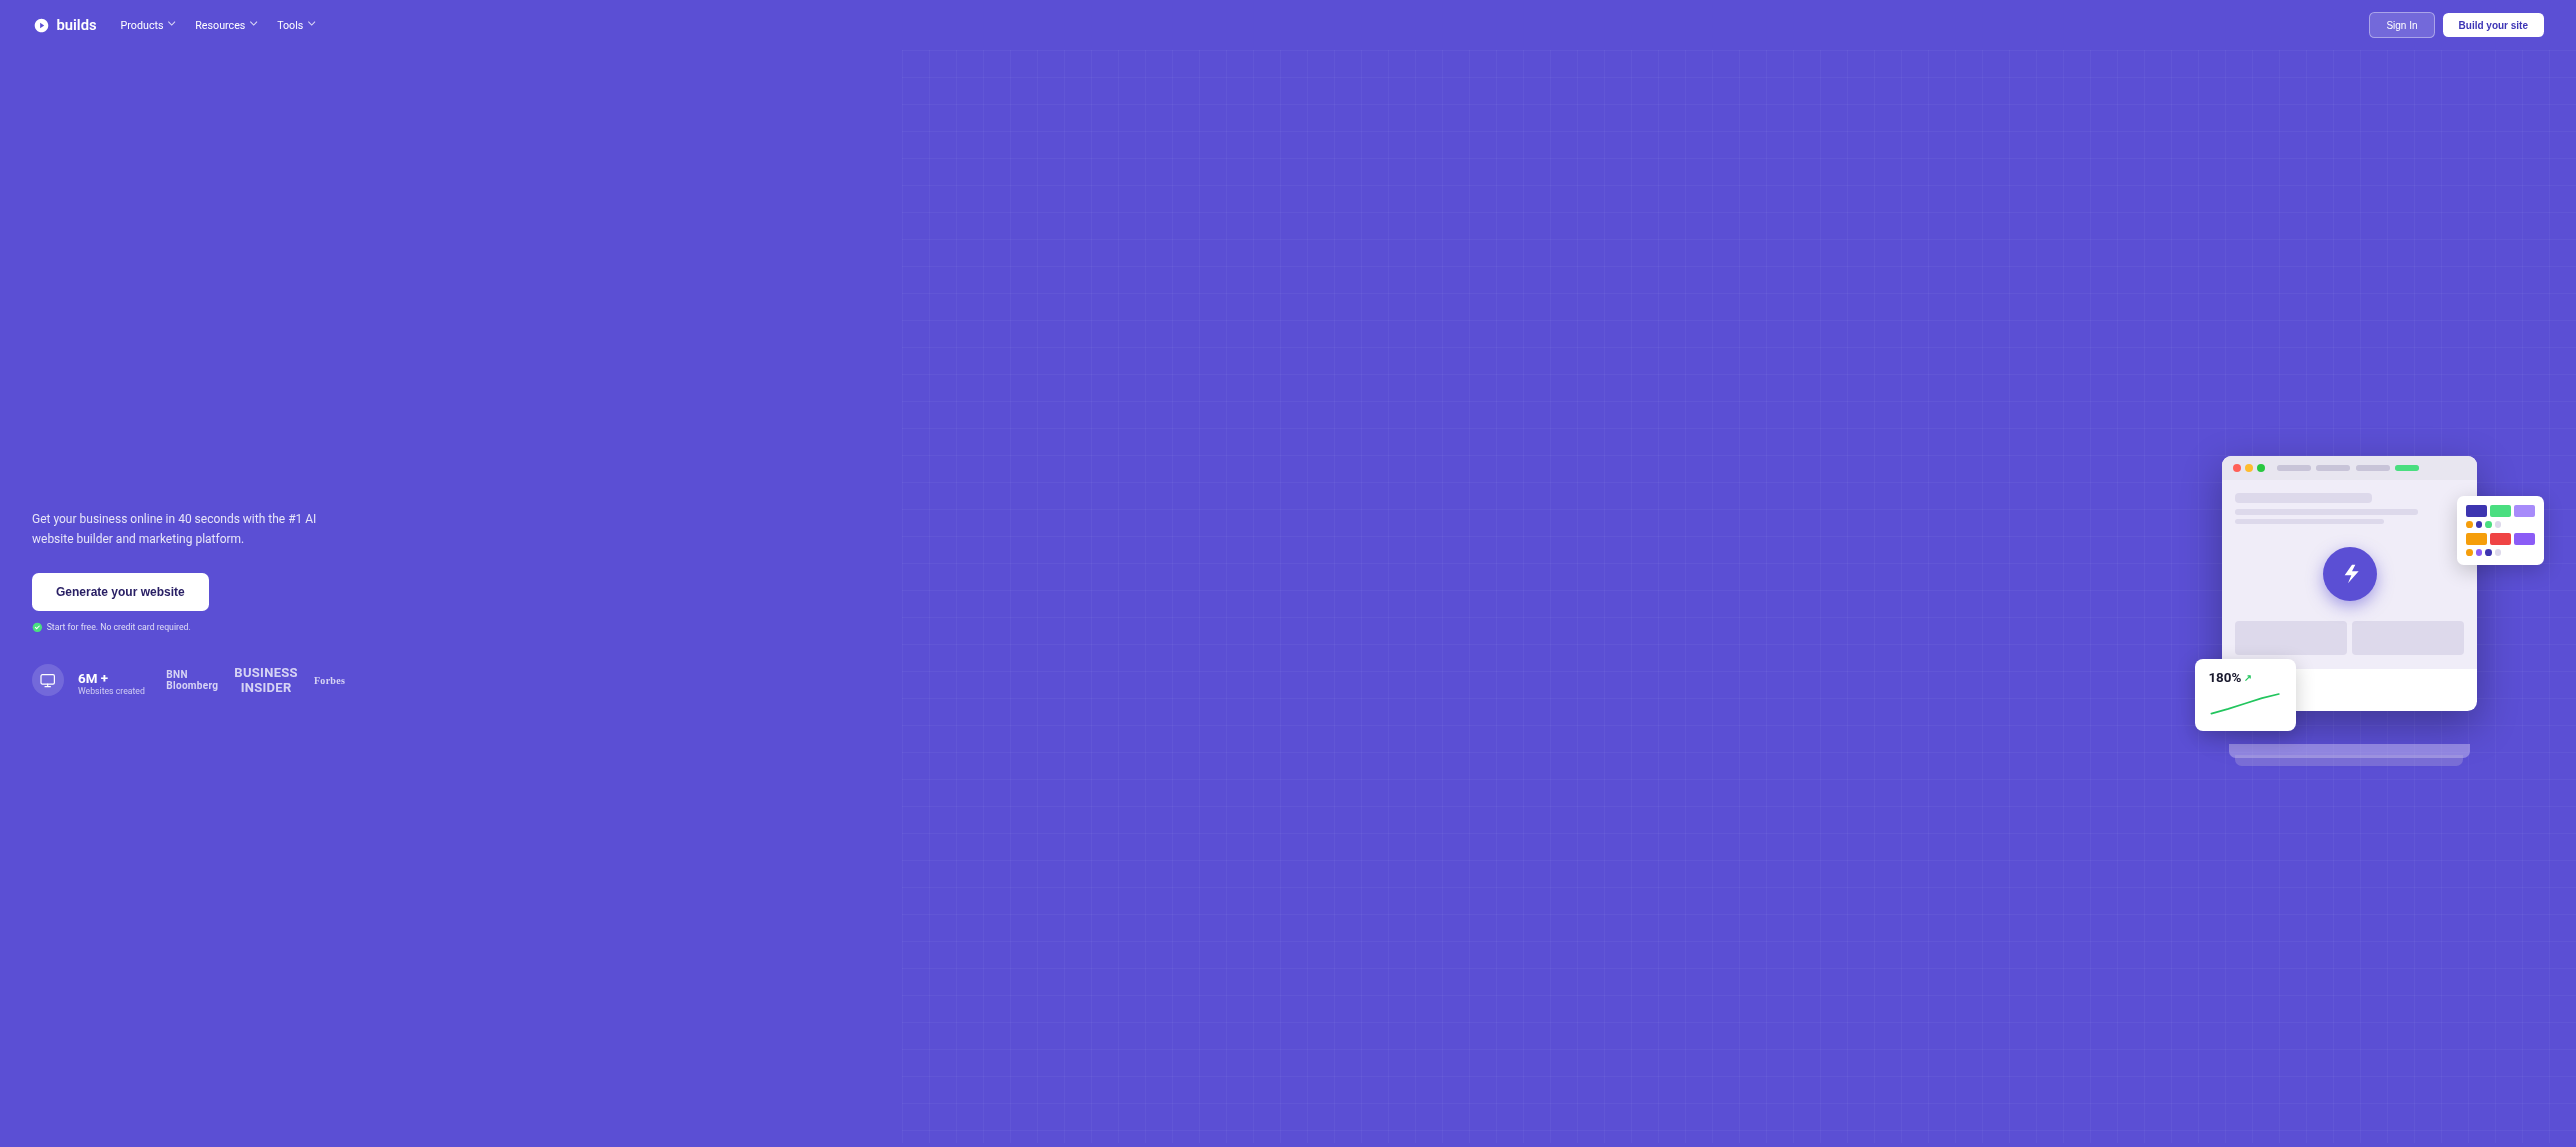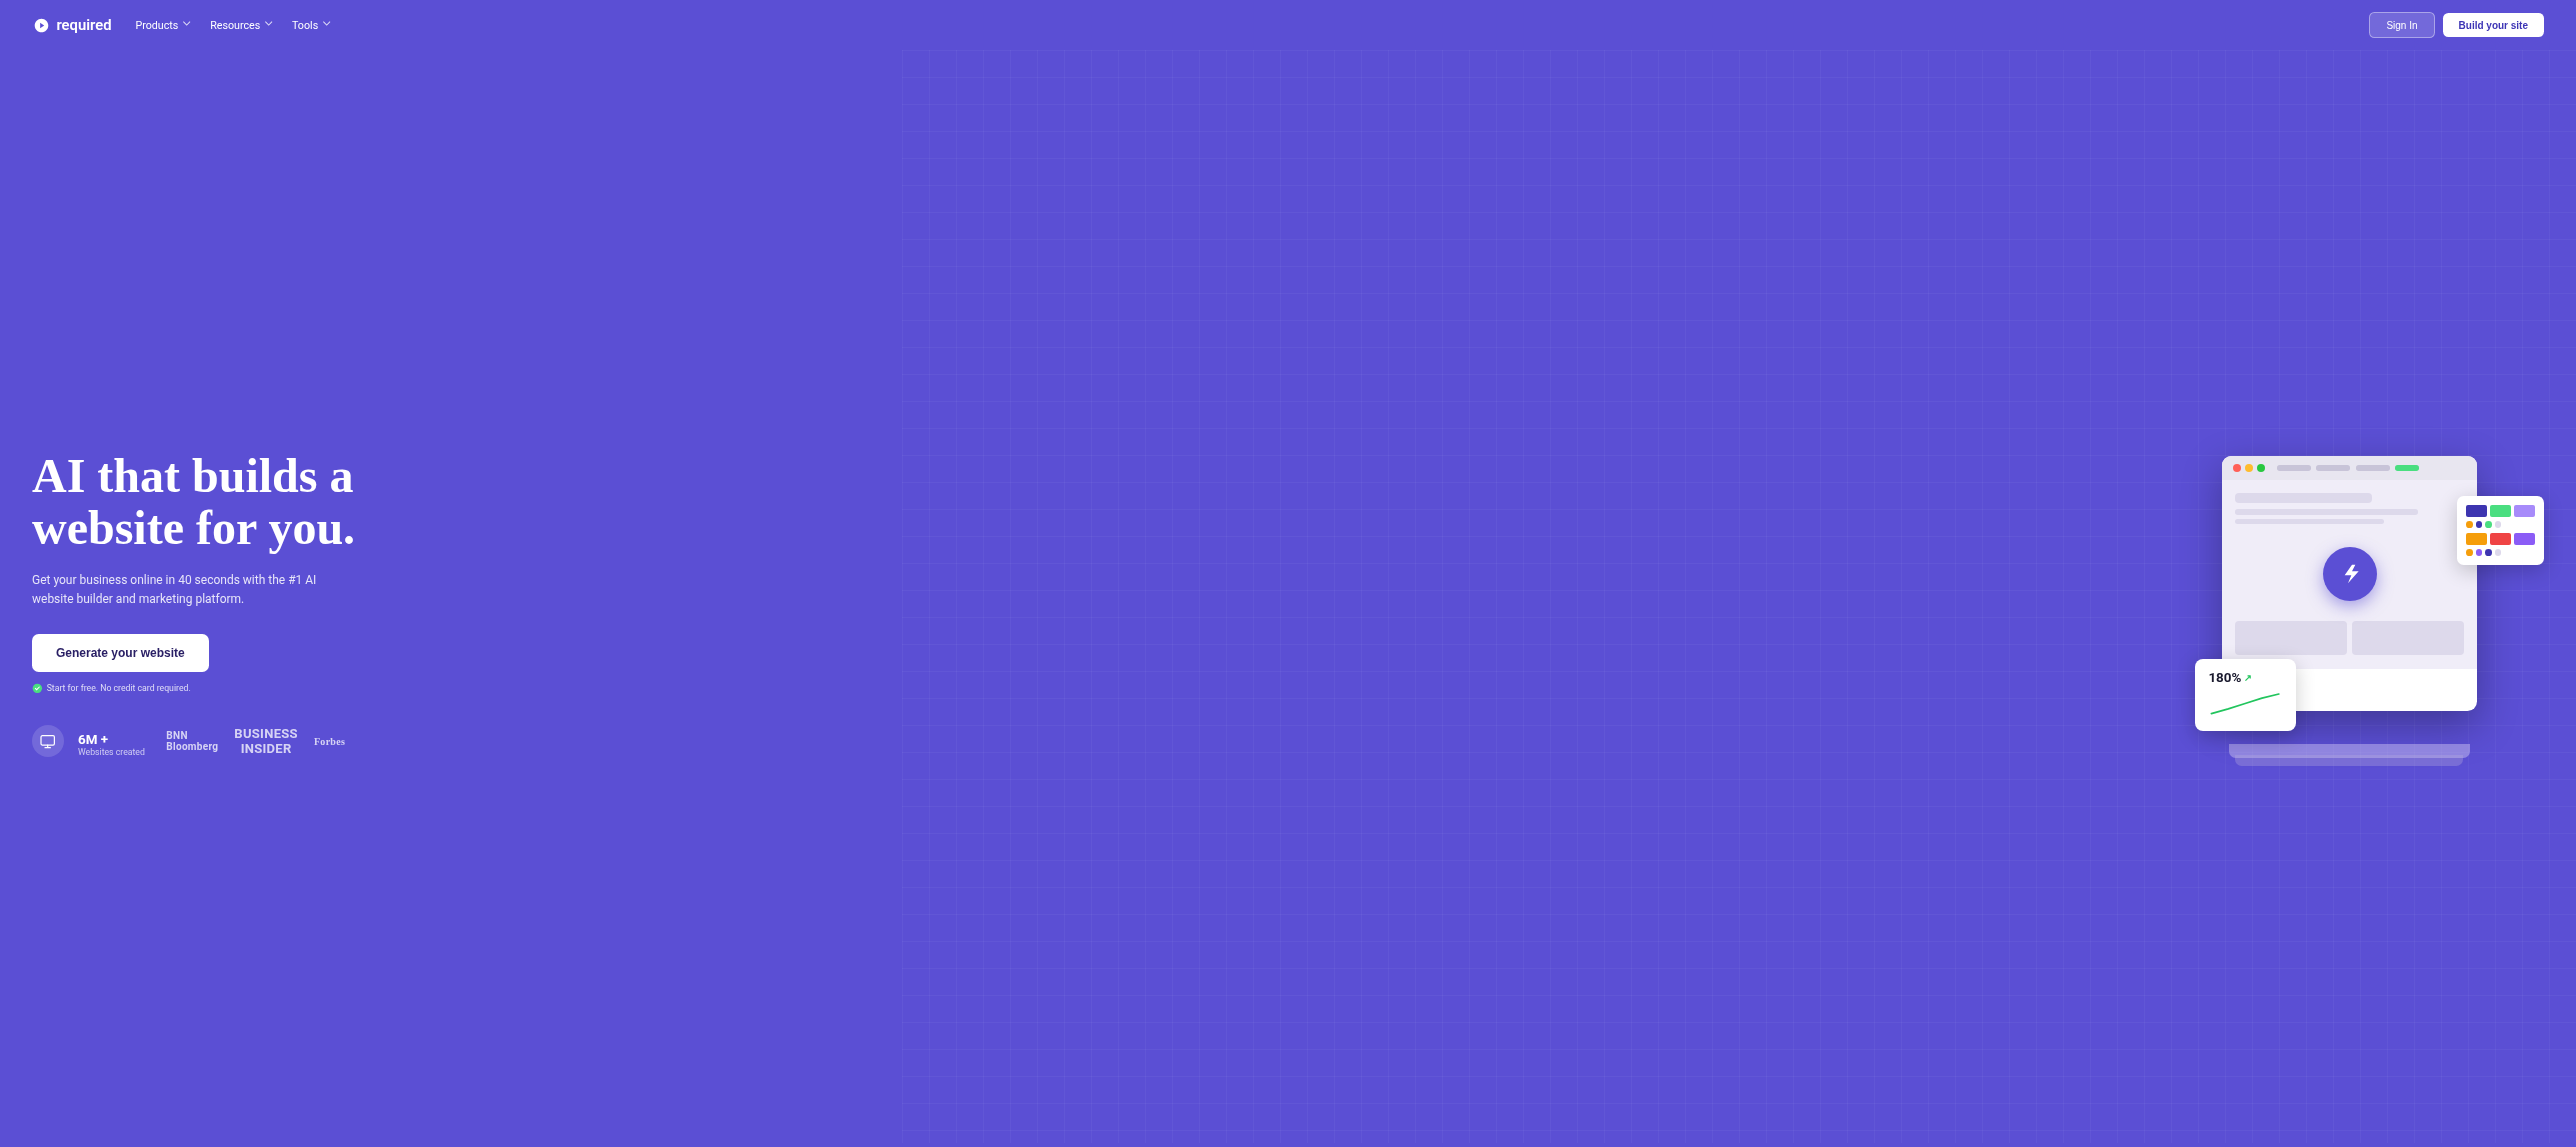--- a/index.html
+++ b/index.html
@@ -458,21 +458,21 @@
   </style>
 </head>
 <body>
 
 <nav>
   <div class="nav-left">
     <a class="logo" href="#">
       <svg class="logo-icon" viewBox="0 0 28 28" fill="none">
         <path d="M14 4C8.477 4 4 8.477 4 14s4.477 10 10 10 10-4.477 10-10S19.523 4 14 4zm-2 6l6 4-6 4V10z" fill="white"></path>
       </svg>
-      <span>required</span>
+      <span>builds</span>
     </a>
     <div class="nav-links">
       <a class="nav-link">
         <span>Products</span>
         <svg viewBox="0 0 14 14" fill="currentColor">
           <path d="M2 4l5 5 5-5" stroke="currentColor" stroke-width="1.5" fill="none"></path>
         </svg>
       </a>
       <a class="nav-link">
         <span>Resources</span>
@@ -489,24 +489,20 @@
     </div>
   </div>
   <div class="nav-right">
     <button class="btn-signin">Sign In</button>
     <button class="btn-build">Build your site</button>
   </div>
 </nav>
 
 <section class="hero">
   <div class="hero-content">
-    <h1 class="hero-title">
-      <span>AI that builds a</span><br>
-      <span>website for you.</span>
-    </h1>
     <p class="hero-subtitle">Get your business online in 40 seconds with the #1 AI website builder and marketing platform.</p>
     <button class="btn-generate">Generate your website</button>
     <div class="free-note">
       <svg viewBox="0 0 16 16" fill="none">
         <circle cx="8" cy="8" r="7" fill="#4ade80"></circle>
         <path d="M5 8l2 2 4-4" stroke="white" stroke-width="1.5" stroke-linecap="round"></path>
       </svg>
       <span>Start for free. No credit card required.</span>
     </div>
 

